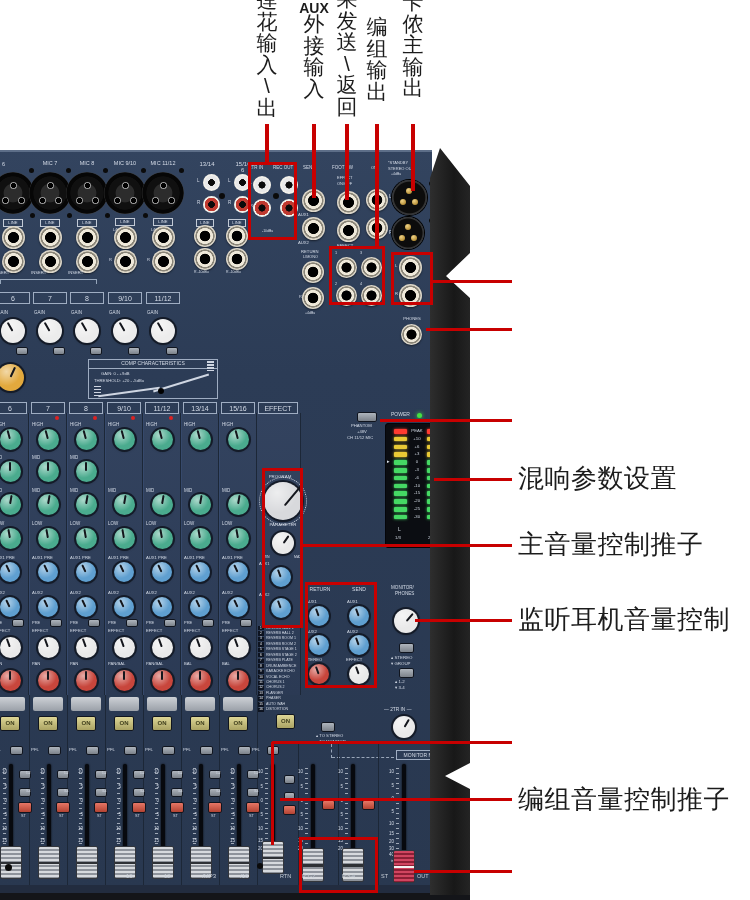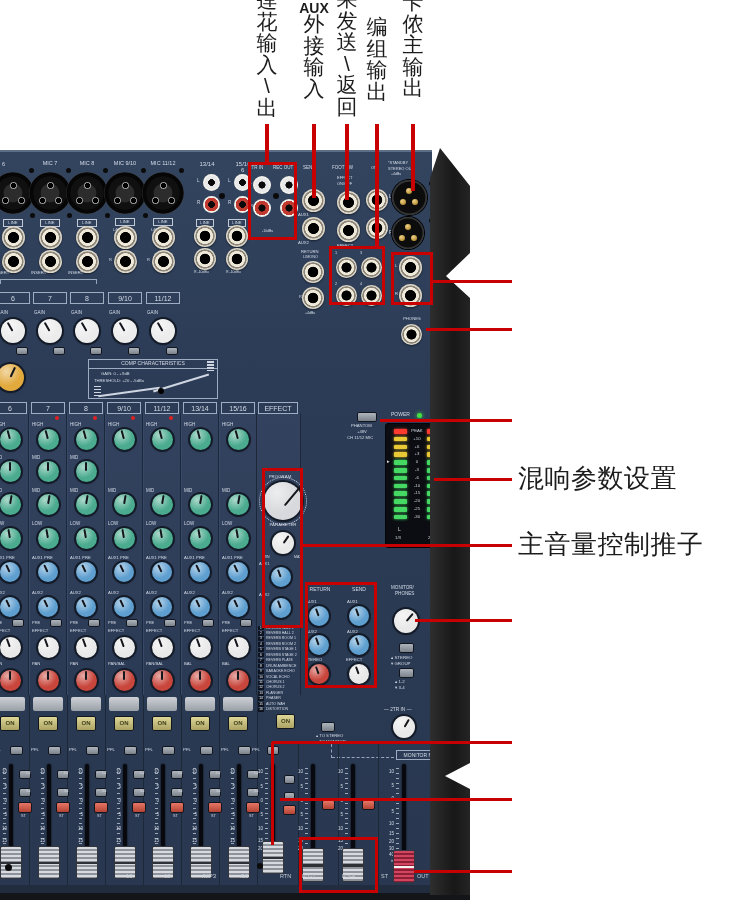--- a/index.html
+++ b/index.html
@@ -10,20 +10,22 @@
   .ptr{position:absolute;left:50%;top:9%;width:2px;height:41%;margin-left:-1px;background:#14161c;border-radius:1px;transform-origin:50% 110%}
   .rlabel{position:absolute;left:518px;font-size:26px;color:#1c1c1c;letter-spacing:.5px;line-height:1.1;white-space:nowrap}
 </style>
 </head>
 <body>
 
 <div id="scene">
 
   <div class="rlabel" style="top:464px">混响参数设置</div>
   <div class="rlabel" style="top:530px">主音量控制推子</div>
+  <div class="rlabel" style="top:605px">监听耳机音量控制</div>
+  <div class="rlabel" style="top:785px">编组音量控制推子</div>
 <div class="a" style="left: 0px; top: 150px; width: 432px; height: 743px; background: linear-gradient(rgb(51, 68, 95) 0%, rgb(44, 60, 86) 30%, rgb(41, 56, 80) 100%);"></div>
     <div class="a" style="left: 0px; top: 150px; width: 432px; height: 2px; background: rgb(93, 110, 136);"></div>
     <div class="a" style="left: 2px; top: 162px; font-size: 5.5px; line-height: 1; white-space: nowrap; color: rgb(212, 219, 231);">6</div>
     <div class="a" style="left: 33px; top: 161px; width: 34px; font-size: 5.5px; line-height: 1; white-space: nowrap; color: rgb(212, 219, 231); text-align: center;">MIC 7</div>
     <div class="a" style="left: 70px; top: 161px; width: 34px; font-size: 5.5px; line-height: 1; white-space: nowrap; color: rgb(212, 219, 231); text-align: center;">MIC 8</div>
     <div class="a" style="left: 108px; top: 161px; width: 34px; font-size: 5.5px; line-height: 1; white-space: nowrap; color: rgb(212, 219, 231); text-align: center;">MIC 9/10</div>
     <div class="a" style="left: 146px; top: 161px; width: 34px; font-size: 5.5px; line-height: 1; white-space: nowrap; color: rgb(212, 219, 231); text-align: center;">MIC 11/12</div>
     <div class="a knob" style="left: -8px; top: 172px; width: 42px; height: 42px; background: radial-gradient(circle, rgb(44, 44, 44) 0px, rgb(44, 44, 44) 30%, rgb(16, 16, 16) 33%, rgb(16, 16, 16) 55%, rgb(6, 6, 6) 57%, rgb(6, 6, 6) 68%, rgb(60, 60, 60) 71%, rgb(60, 60, 60) 78%, rgb(13, 13, 13) 81%, rgb(13, 13, 13) 100%);">
       <div style="position: absolute; left: 17.5px; top: 9.5px; width: 7px; height: 7px; border-radius: 50%; background: radial-gradient(circle, rgb(0, 0, 0) 0px, rgb(0, 0, 0) 45%, rgb(154, 154, 154) 55%, rgb(154, 154, 154) 80%, rgb(51, 51, 51) 85%, rgb(51, 51, 51) 100%);"></div>
       <div style="position: absolute; left: 9.5px; top: 24.5px; width: 7px; height: 7px; border-radius: 50%; background: radial-gradient(circle, rgb(0, 0, 0) 0px, rgb(0, 0, 0) 45%, rgb(154, 154, 154) 55%, rgb(154, 154, 154) 80%, rgb(51, 51, 51) 85%, rgb(51, 51, 51) 100%);"></div>

